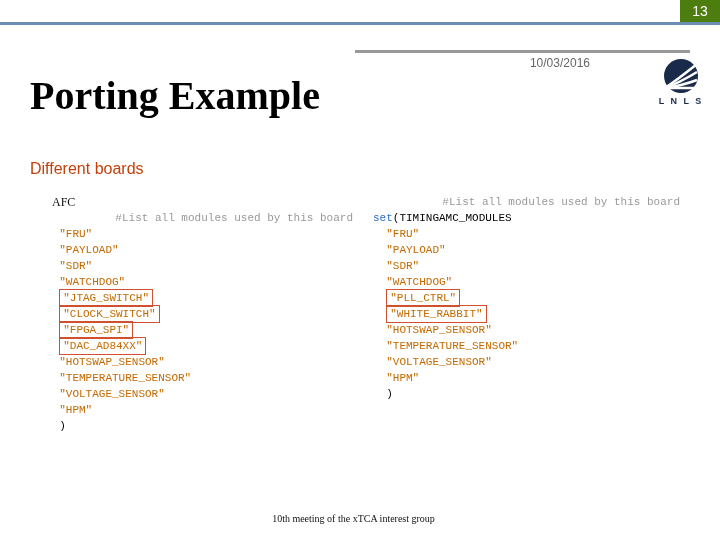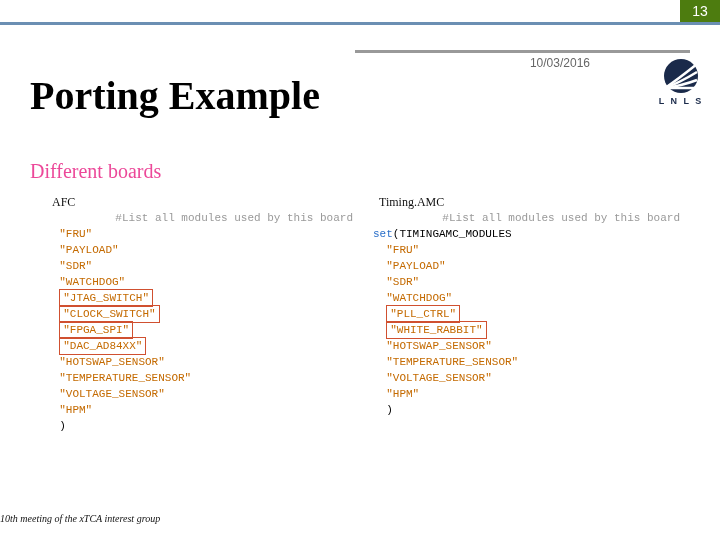--- a/index.html
+++ b/index.html
@@ -61,23 +61,23 @@
     position: absolute;
     top: 72px; left: 30px;
     font-family: Georgia, 'Times New Roman', serif;
     font-size: 40px;
     color: #000000;
     font-weight: bold;
   }
   .subtitle {
     position: absolute;
     top: 160px; left: 30px;
-    font-family: Liberation Serif, serif;
-    font-size: 20px;
-    color: #ec4899;
+    font-family: Liberation Sans, sans-serif;
+    font-size: 16px;
+    color: #c2410c;
   }
   .col-label {
     font-family: 'Times New Roman', Georgia, serif;
     font-size: 12px;
     color: #111;
     margin-bottom: 0;
     padding-left: 6px;
   }
   .columns {
     position: absolute;
@@ -97,22 +97,22 @@
   .line { white-space: pre; }
   .boxed {
     display: inline-block;
     border: 1px solid #d05030;
     padding: 0 3px;
     margin: -1px 0;
   }
   .footer {
     position: absolute;
     bottom: 16px; left: 0; right: 13px;
+    text-align: center;
     font-size: 10px;
-    font-style: italic;
     color: #111;
     font-family: Georgia, 'Times New Roman', serif;
   }
 </style>
 </head>
 <body>
 
 <div class="pagenum-bar">13</div>
 <div class="topline"></div>
 <div class="grayrule"></div>
@@ -147,21 +147,20 @@
         <div class="line">  <span class="str boxed">"FPGA_SPI"</span></div>
         <div class="line">  <span class="str boxed">"DAC_AD84XX"</span></div>
         <div class="line">  <span class="str">"HOTSWAP_SENSOR"</span></div>
         <div class="line">  <span class="str">"TEMPERATURE_SENSOR"</span></div>
         <div class="line">  <span class="str">"VOLTAGE_SENSOR"</span></div>
         <div class="line">  <span class="str">"HPM"</span></div>
       </div>
     <div class="line">  <span>)</span></div>
   </div>
   <div class="col col-right">
-    <div class="col-label">Timing.AMC</div>
     <div class="line comment">#List all modules used by this board</div>
     <div class="line"><span class="kw">set</span><span>(TIMINGAMC_MODULES</span></div>
     <div id="items-right">
         <div class="line">  <span class="str">"FRU"</span></div>
         <div class="line">  <span class="str">"PAYLOAD"</span></div>
         <div class="line">  <span class="str">"SDR"</span></div>
         <div class="line">  <span class="str">"WATCHDOG"</span></div>
         <div class="line">  <span class="str boxed">"PLL_CTRL"</span></div>
         <div class="line">  <span class="str boxed">"WHITE_RABBIT"</span></div>
         <div class="line">  <span class="str">"HOTSWAP_SENSOR"</span></div>

